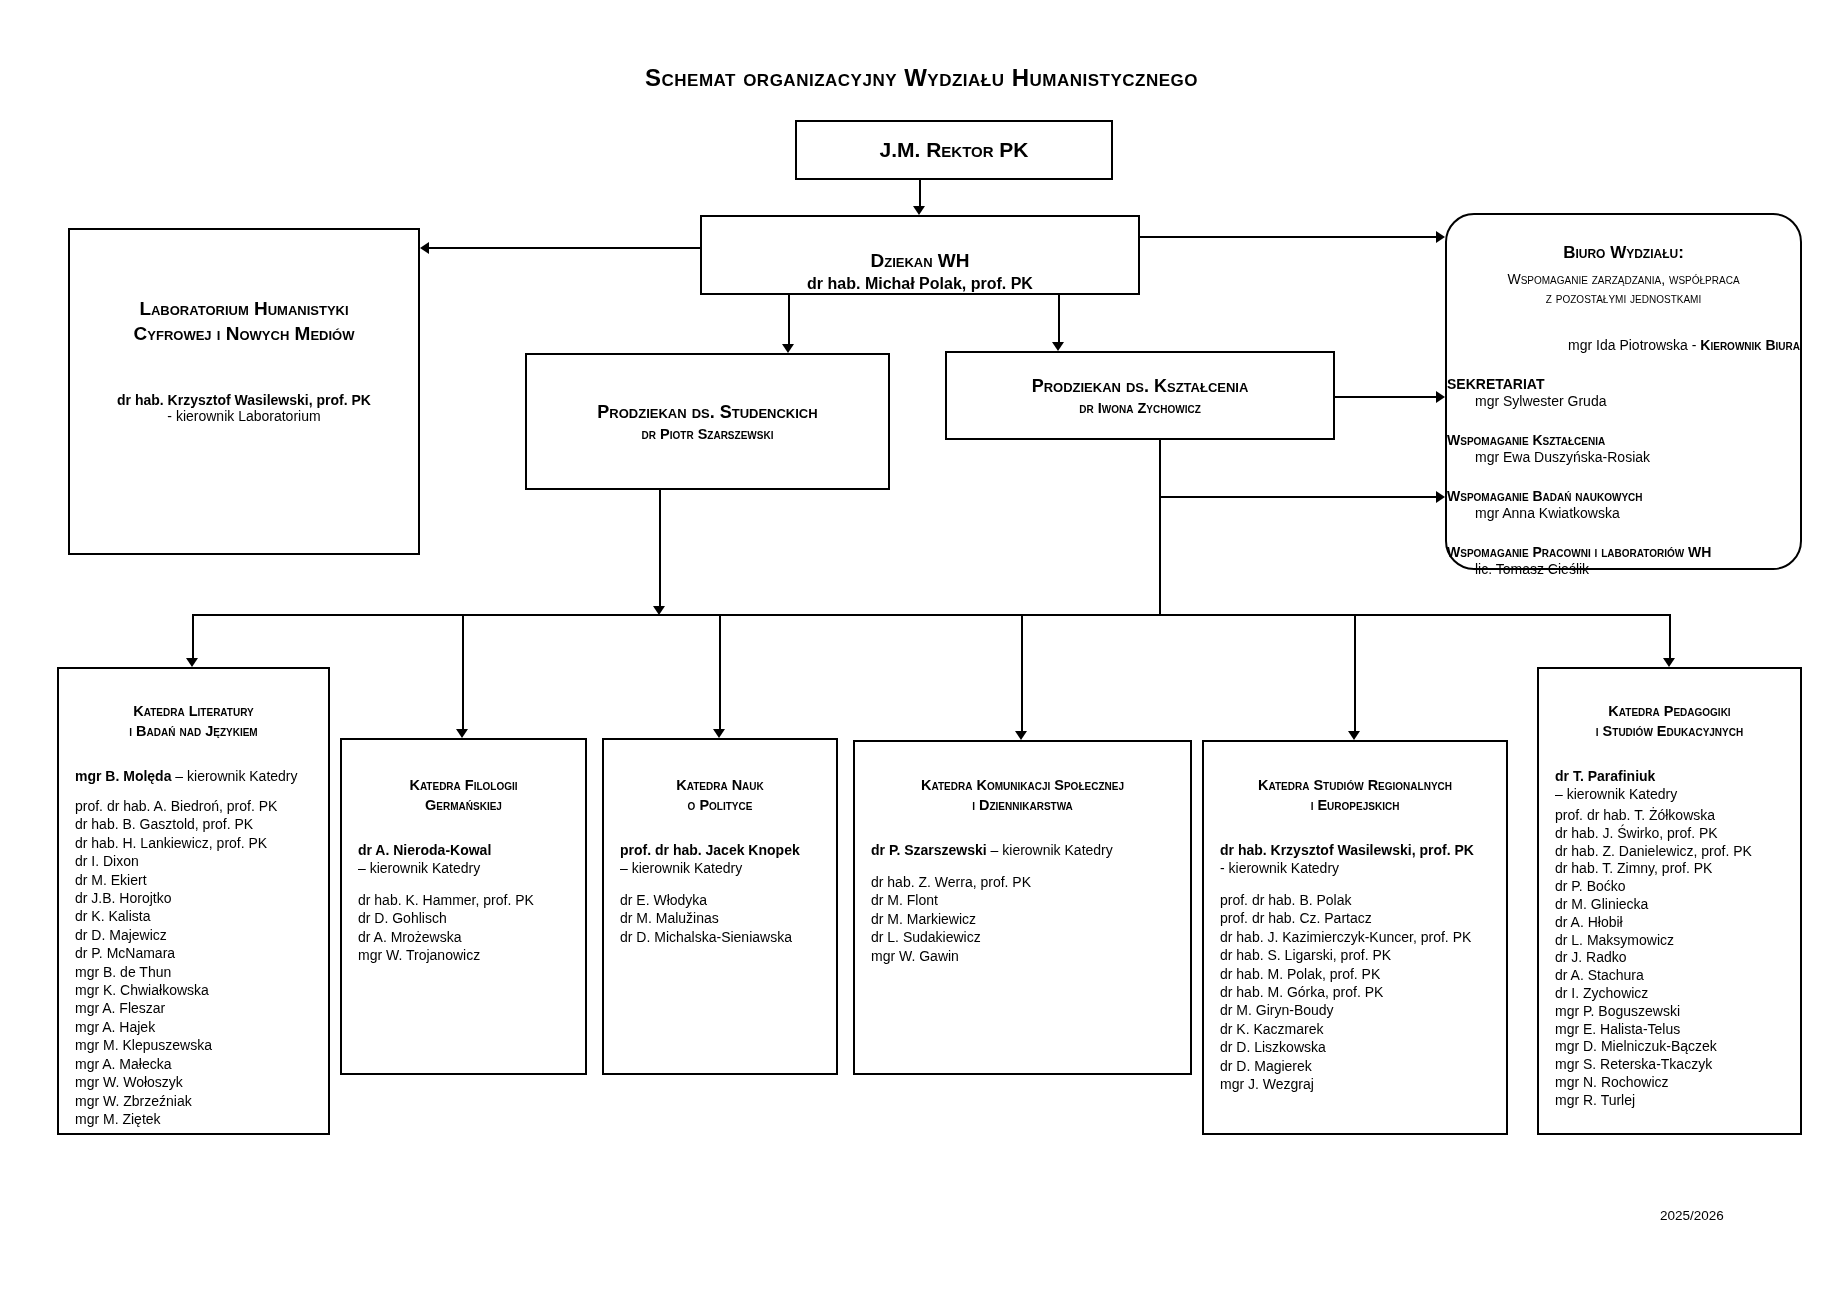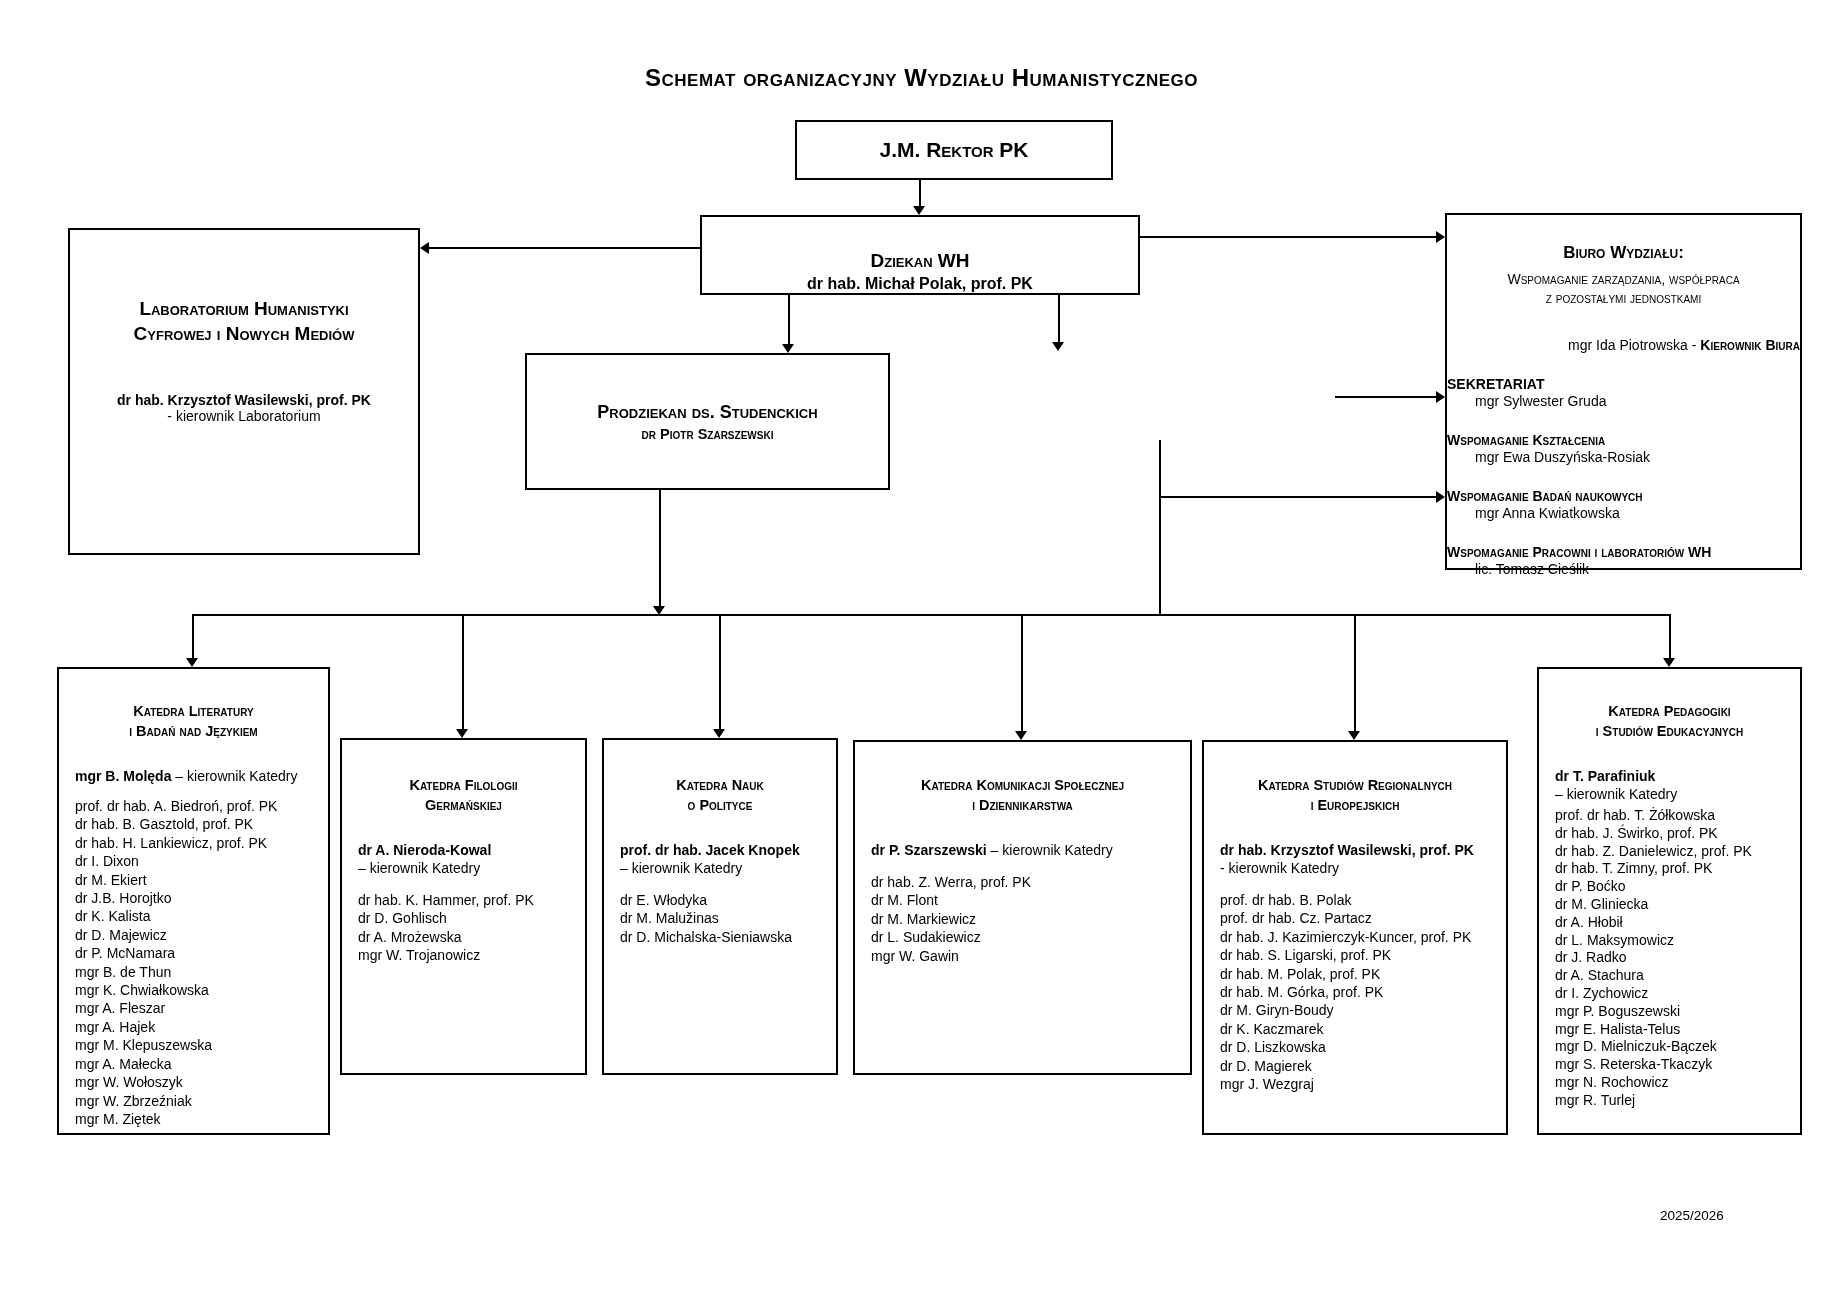--- a/index.html
+++ b/index.html
@@ -29,21 +29,21 @@
   .lab .head{margin-top:46px;font-size:14px;}
   .lab .head .nm{font-weight:bold;display:block;}
 
   .prod{display:flex;flex-direction:column;align-items:center;justify-content:center;text-align:center;}
   .prod .t1{font-size:18px;font-weight:bold;font-variant:small-caps;}
   .prod .t2{font-size:14.5px;font-weight:bold;font-variant:small-caps;margin-top:3px;}
   .prod-stud{left:525px;top:353px;width:365px;height:137px;}
   .prod-ksz{left:945px;top:351px;width:390px;height:89px;}
 
   
-  .biuro{left:1445px;top:213px;width:357px;height:357px;font-size:14px;}
+  .biuro{left:1445px;top:213px;width:357px;height:357px;font-size:14px;border-radius:29px;}
   .biuro .bt{margin-top:28px;text-align:center;font-size:17px;font-weight:bold;font-variant:small-caps;}
   .biuro .sub{margin-top:7px;text-align:center;font-variant:small-caps;line-height:19px;}
   .biuro .kier{margin-top:29px;text-align:right;}
   .biuro .sect{margin-top:23px;padding-left:0;}
   .biuro .sect .lbl{font-weight:bold;font-variant:small-caps;}
   .biuro .sect.caps .lbl{font-variant:normal;}
   .biuro .sect .per{padding-left:28px;margin-top:1px;}
 
   
   .dept{font-size:14px;}
@@ -97,20 +97,24 @@
       <span class="nm">dr hab. Krzysztof Wasilewski, prof. PK</span>
       <span>- kierownik Laboratorium</span>
     </div>
   </div>
 
   <div class="box prod prod-stud">
     <span class="t1">Prodziekan ds. Studenckich</span>
     <span class="t2">dr Piotr Szarszewski</span>
   </div>
 
+  <div class="box prod prod-ksz">
+    <span class="t1">Prodziekan ds. Kształcenia</span>
+    <span class="t2">dr Iwona Zychowicz</span>
+  </div>
 
   <div class="box biuro">
     <div class="bt">Biuro Wydziału:</div>
     <div class="sub">
       <span>Wspomaganie zarządzania, współpraca</span><br>
       <span>z pozostałymi jednostkami</span>
     </div>
     <div class="kier">
       <span>mgr Ida Piotrowska - </span><span class="sc b">Kierownik Biura</span>
     </div>

